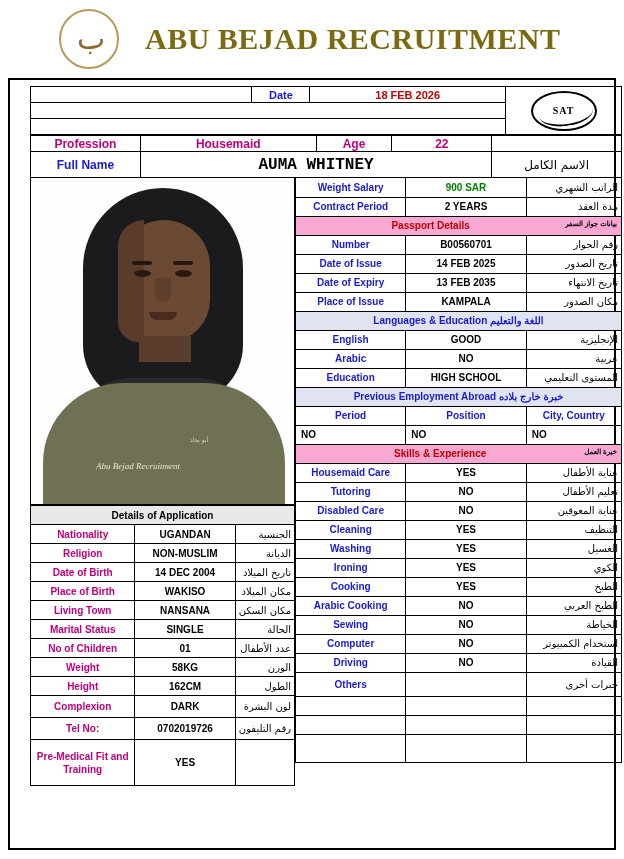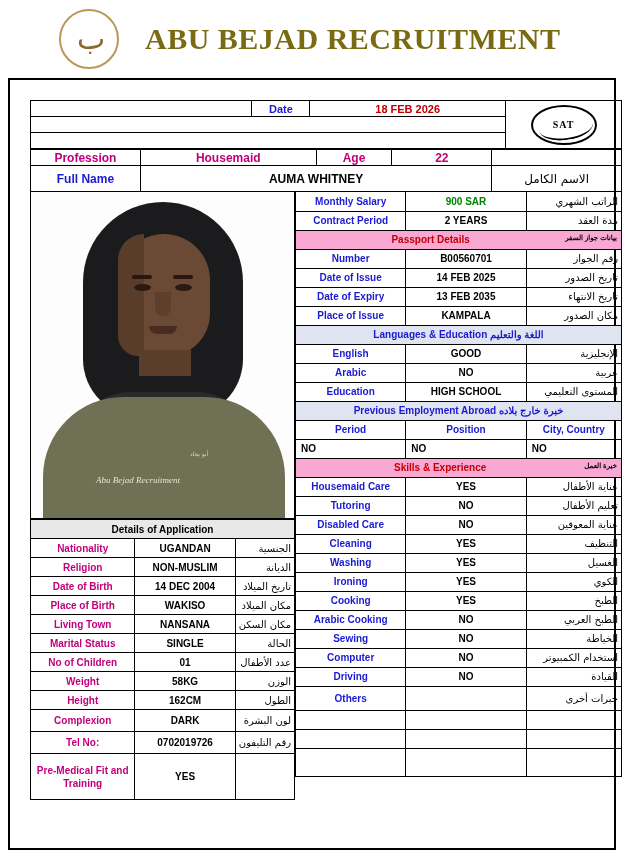--- a/index.html
+++ b/index.html
@@ -57,21 +57,21 @@
   
   .doc {
     position: absolute;
     left: 8px; top: 78px;
     width: 608px; height: 772px;
     border: 2px solid #000;
     background: #fff;
   }
   .doc-inner {
     position: absolute;
-    left: 4px; top: 20px;
+    left: 4px; top: 6px;
     width: 596px;
     height: 758px;
     padding-left: 16px;
   }
 
   table { border-collapse: collapse; }
   td, th { border: 1px solid #000; padding: 0; }
 
   .c { text-align: center; }
   .b { font-weight: bold; }
@@ -317,21 +317,21 @@
         <tbody>
             <tr>
           <td class="c magenta" style="width:110px;">Profession</td>
           <td class="c magenta" style="width:176px;">Housemaid</td>
           <td class="c magenta" style="width:76px;">Age</td>
           <td class="c magenta" style="width:100px;">22</td>
           <td style="width:130px;">&nbsp;</td>
         </tr>
         <tr>
           <td class="c blue" style="width:110px; height:26px;">Full Name</td>
-          <td class="c b" colspan="3" style="font-size:12px;">AUMA WHITNEY</td>
+          <td class="c b" colspan="3" style="font-size:16px;font-family:Liberation Mono, monospace;">AUMA WHITNEY</td>
           <td class="ar c">الاسم الكامل</td>
         </tr>
       </tbody>
         </table>
 
       <div class="main">
 
         <div class="col-left">
 
           <div class="photo-box">
@@ -419,21 +419,21 @@
             </tr>
           </tbody>
             </table>
         </div>
 
         <div class="col-right">
           <table class="rt">
 
             <tbody>
                 <tr>
-              <td class="rl" style="border-top:none;">Monthly Salary</td>
+              <td class="rl" style="border-top:none;">Weight Salary</td>
               <td class="rv salary-val" style="border-top:none;">900 SAR</td>
               <td class="ra ar" style="border-top:none;">الراتب  الشهري</td>
             </tr>
             <tr>
               <td class="rl">Contract Period</td>
               <td class="rv">2 YEARS</td>
               <td class="ra ar">مدة العقد</td>
             </tr>
 
             <tr>

